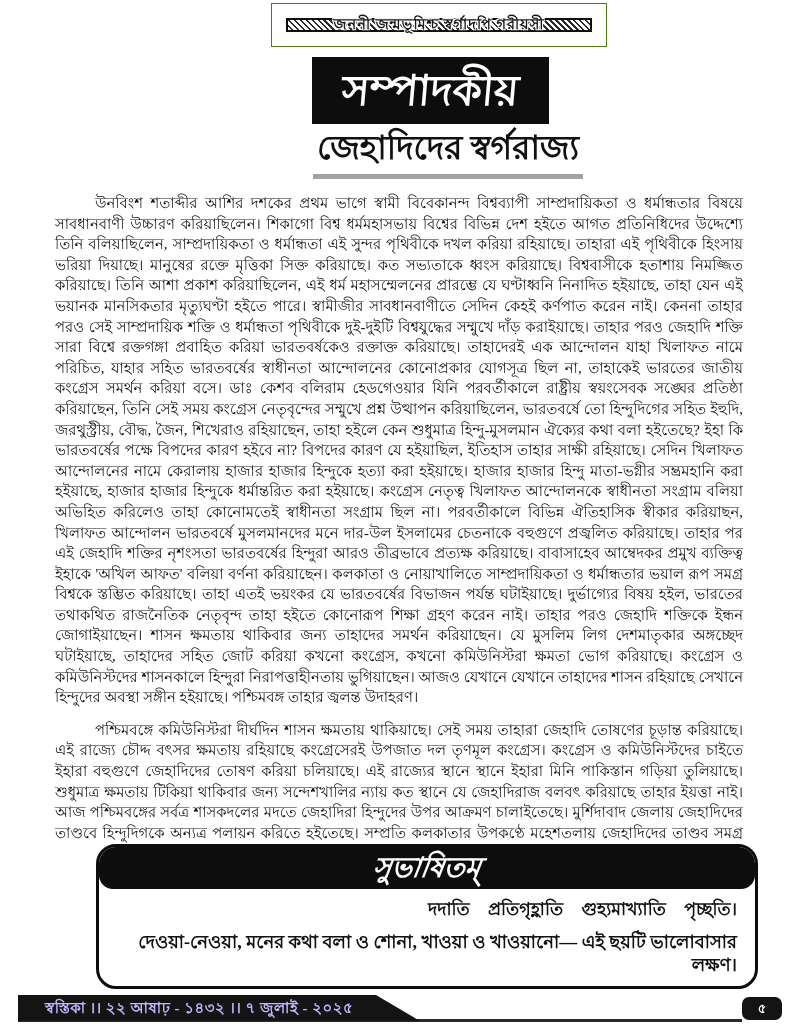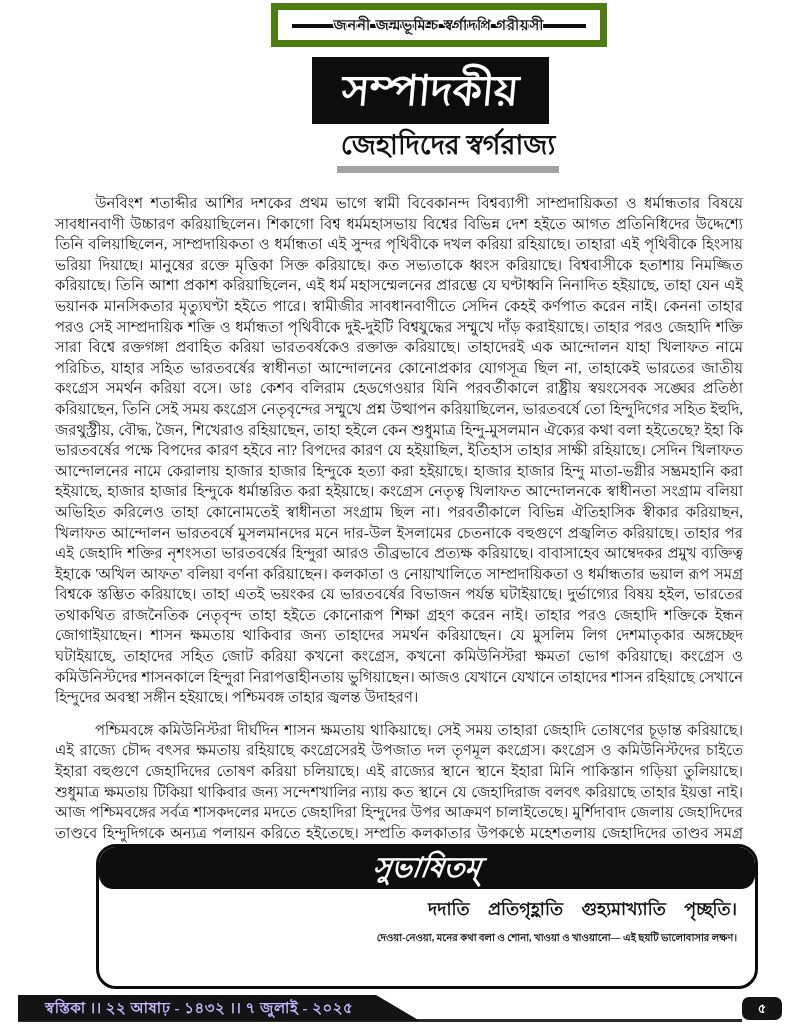--- a/index.html
+++ b/index.html
@@ -8,21 +8,21 @@
     width:798px;height:1024px;
     background:#ffffff;
     overflow:hidden;
     font-family:"Liberation Serif","DejaVu Serif",serif;
     color:#111;
     margin:0 auto;
   }
   
   .banner{
     position:absolute;left:271px;top:3px;width:336px;height:44px;
-    box-sizing:border-box;border:7px solid #4d7c0f;padding:14px;background:#fff;
+    box-sizing:border-box;border:1px solid #4d7c0f;padding:14px;background:#fff;
   }
   .banner-inner{
     width:100%;height:100%;box-sizing:border-box;
     border:2px solid #0d0d0d;
     background:repeating-linear-gradient(45deg,#ffffff 0px,#ffffff 2.4px,#2b2b2b 2.4px,#2b2b2b 4.2px);
     display:flex;align-items:center;justify-content:center;
   }
   .banner-text{
     font-size:14.5px;font-weight:800;letter-spacing:1px;color:#161616;
     text-shadow:-1px -1px 0 #fff,1px -1px 0 #fff,-1px 1px 0 #fff,1px 1px 0 #fff,0 0 3px #fff;
@@ -35,22 +35,22 @@
   }
   .title-text{
     color:#ffffff;font-size:42px;font-weight:800;
     transform:skewX(-5deg);white-space:nowrap;line-height:1;
   }
   .headline-wrap{
     position:absolute;left:0;top:129px;width:798px;
     text-align:center;padding-left:98px;box-sizing:border-box;
   }
   .headline{
-    display:inline-block;font-size:27px;font-weight:800;line-height:1.2;
-    border-bottom:7px solid #a3a3a3;padding:0 4px 5px 4px;white-space:nowrap;
+    display:inline-block;font-size:33px;font-weight:800;line-height:1.2;
+    border-bottom:5px solid #a3a3a3;padding:0 4px 5px 4px;white-space:nowrap;
   }
   
   .body-text{
     position:absolute;left:43px;top:181px;width:712px;height:662px;
     overflow:hidden;
     font-size:14.8px;line-height:20.6px;font-weight:500;
     text-align:justify;
   }
   .body-text p{margin:12px;text-indent:40px;}
   
@@ -63,21 +63,21 @@
     height:42px;background:#0d0d0d;border-radius:12px 12px 14px 14px;
     display:flex;align-items:center;justify-content:center;
   }
   .quote-head-text{
     color:#ffffff;font-size:28px;font-weight:800;font-style:italic;
     transform:skewX(-8deg);line-height:1;
   }
   .quote-body{padding:9px 18px 0 18px;text-align:right;}
   .verse{font-size:17.5px;font-weight:700;margin:0 0 7px 0;line-height:1.35;}
   .verse.spread{word-spacing:14px;}
-  .verse-meaning{font-size:10px;font-weight:700;margin:9px 0 0 0;line-height:1.3;}
+  .verse-meaning{font-size:18px;font-weight:700;margin:9px 0 0 0;line-height:1.3;}
   
   .footer-bar{
     position:absolute;left:18px;top:995px;width:402px;height:26px;
     background:#141414;
     clip-path:polygon(0 0,358px 0,402px 100%,0 100%);
     display:flex;align-items:center;
   }
   .footer-text{
     color:#c4b5fd;font-size:15px;font-weight:700;letter-spacing:.5px;
     padding-left:27px;white-space:nowrap;

